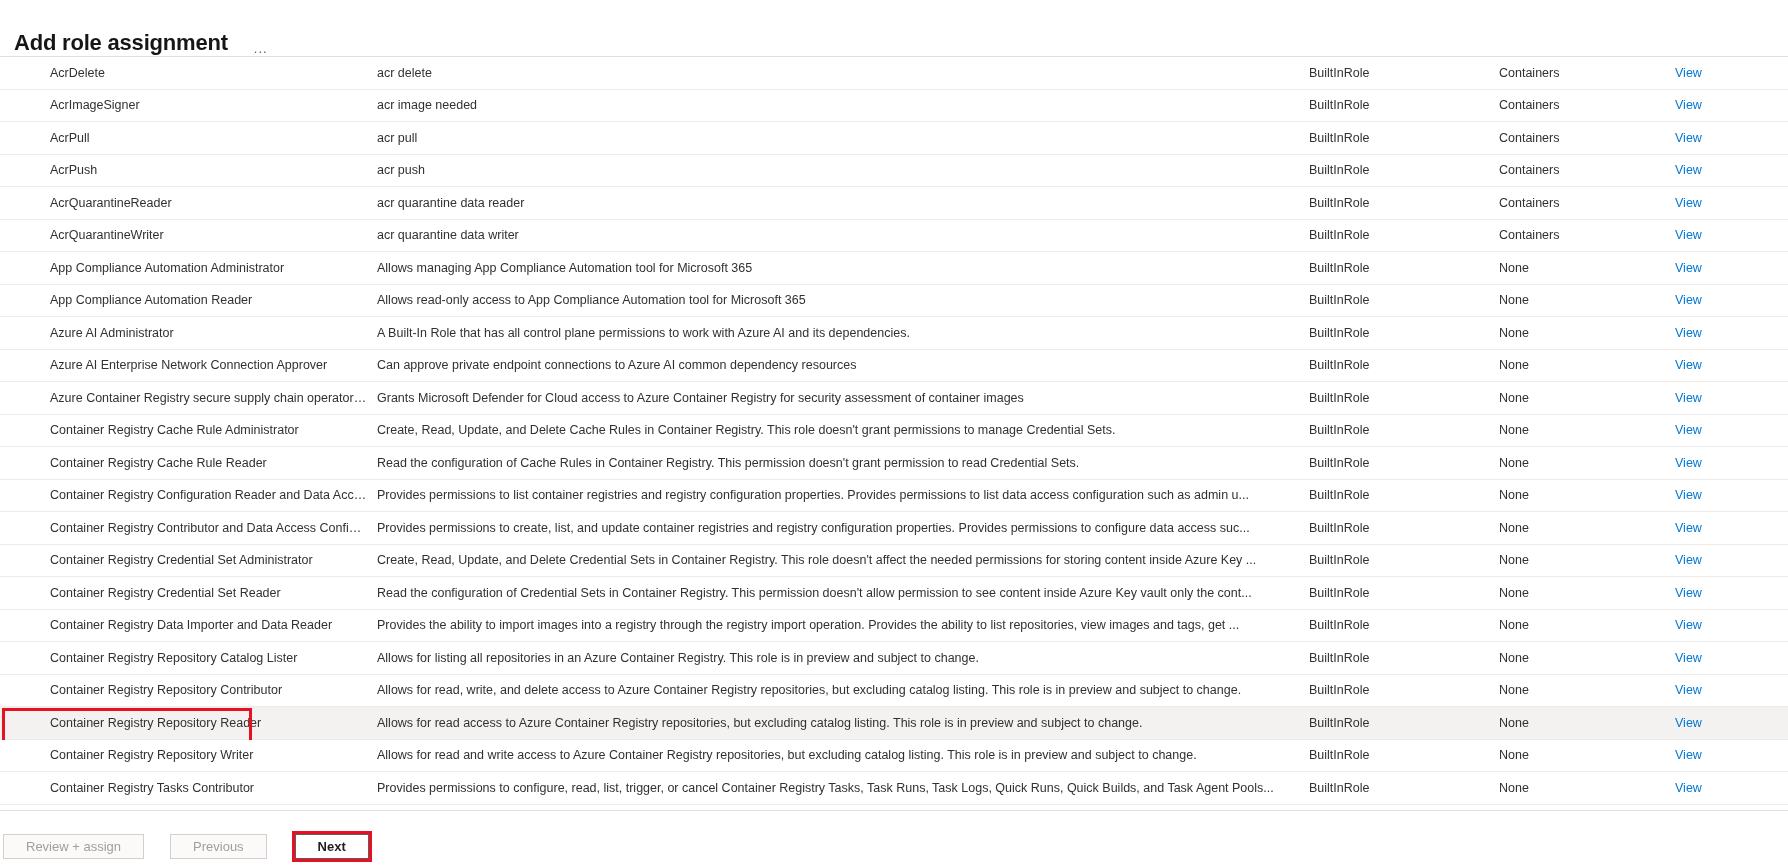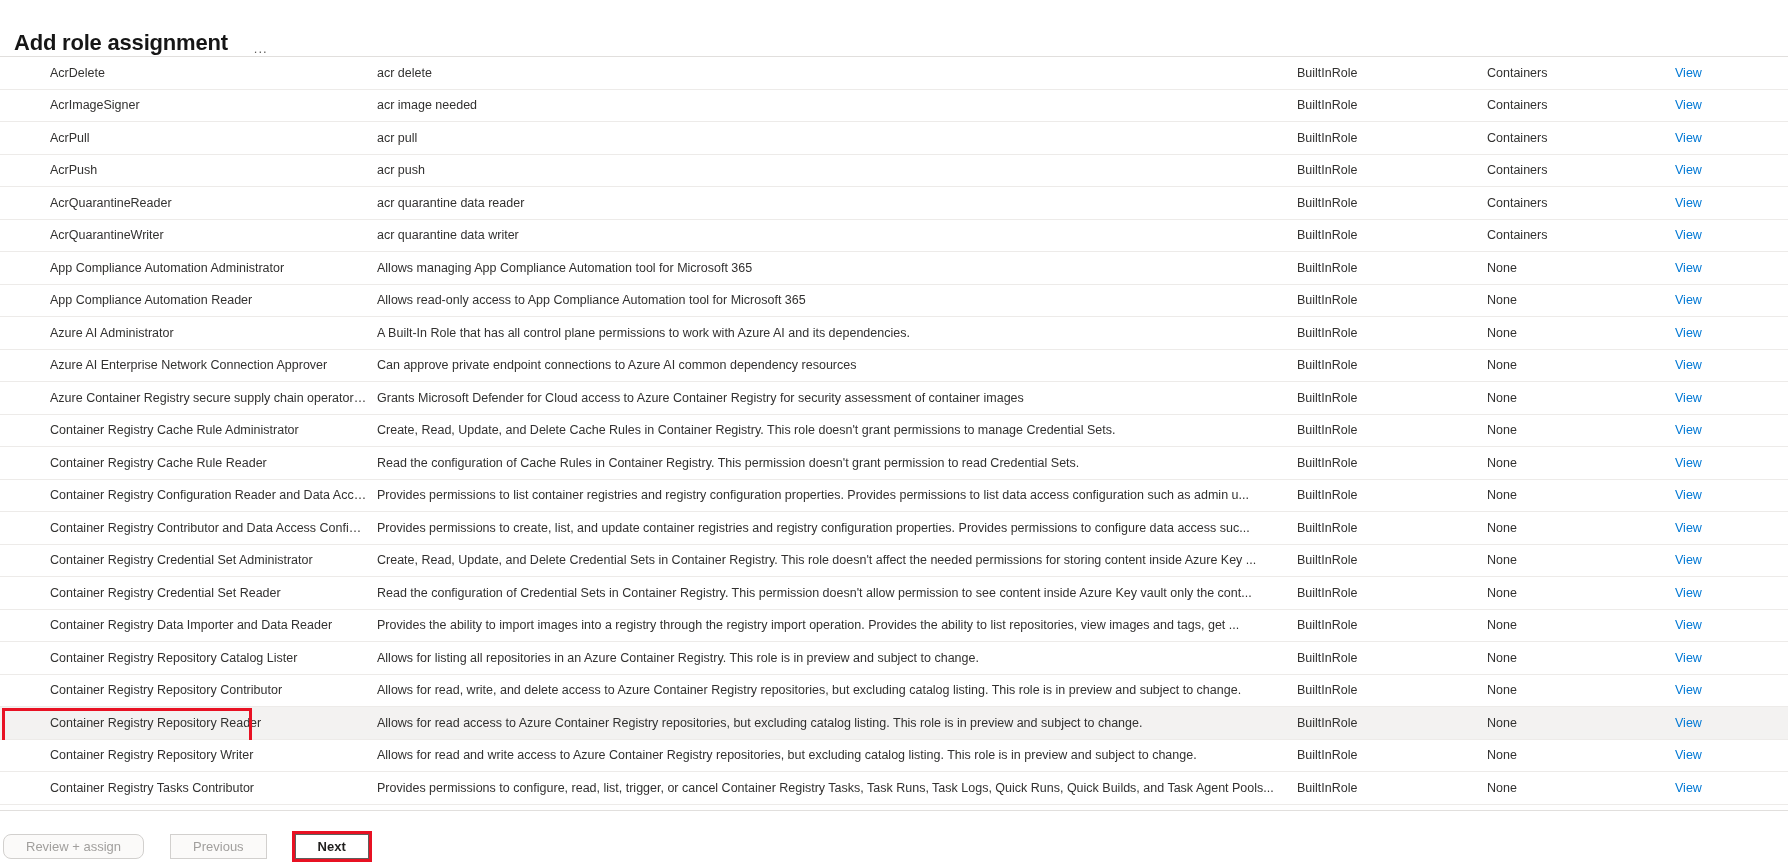--- a/index.html
+++ b/index.html
@@ -13,34 +13,34 @@
 
   
   .roles-table { width:1788px; border-top:1px solid #e1dfdd; }
   .row { display:grid; grid-template-columns:341px 1fr 190px 188px 113px;
     align-items:center; height:32.5px; border-bottom:1px solid #edebe9;
     position:relative; cursor:pointer; background:#fff;padding-left:36px; }
   .row.highlighted { background:#f3f2f1; }
   .cell { white-space:nowrap; overflow:hidden; text-overflow:ellipsis; font-size:12.5px; color:#323130; }
   .cell.name { padding-left:14px; padding-right:10px; }
   .cell.desc { padding-right:12px; }
-  .cell.type, .cell.category { padding-right:8px; }
+  .cell.type, .cell.category { padding-right:8px;margin-left:12px; }
   .view-link { color:#0078d4; text-decoration:none; font-size:12.5px; cursor:pointer; }
 
   
   .row.highlighted .name::after { content:""; position:absolute; left:2px; top:1px;
     width:244px; height:30px; border:3px solid #e81123; pointer-events:none; }
 
   
   .footer { position:absolute; left:0; top:810px; width:1788px; border-top:1px solid #e1dfdd; }
   .footer-buttons { display:flex; align-items:center; margin:20px 0 0 3px; }
   .btn { height:25px; font-family:"Liberation Sans", sans-serif; font-size:13px;
     border:1px solid #d2d0ce; background:#fbfaf9; color:#a19f9d; padding:0 22px;
     cursor:default; }
-  .btn-review { margin-right:26px; min-width:133px;border-radius:8px; }
+  .btn-review { margin-right:26px; min-width:133px; }
   .btn-previous { margin-right:25px; min-width:92px; }
   .next-annotation { border:3px solid #e81123; padding:0; display:inline-block; line-height:0; }
   .btn-next { background:#ffffff; border:1px solid #605e5c; color:#201f1e;
     font-weight:700; min-width:64px; cursor:pointer; padding:0 22px; }
 </style>
 </head>
 <body>
 
 <div class="page-header">
   <h1 class="page-title">Add role assignment</h1>

